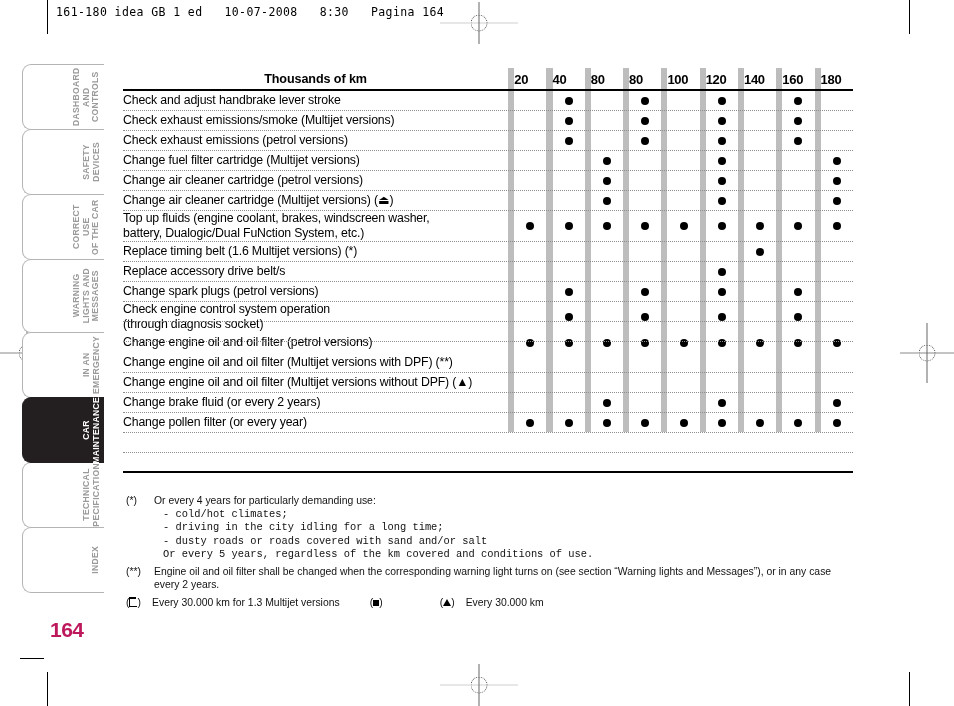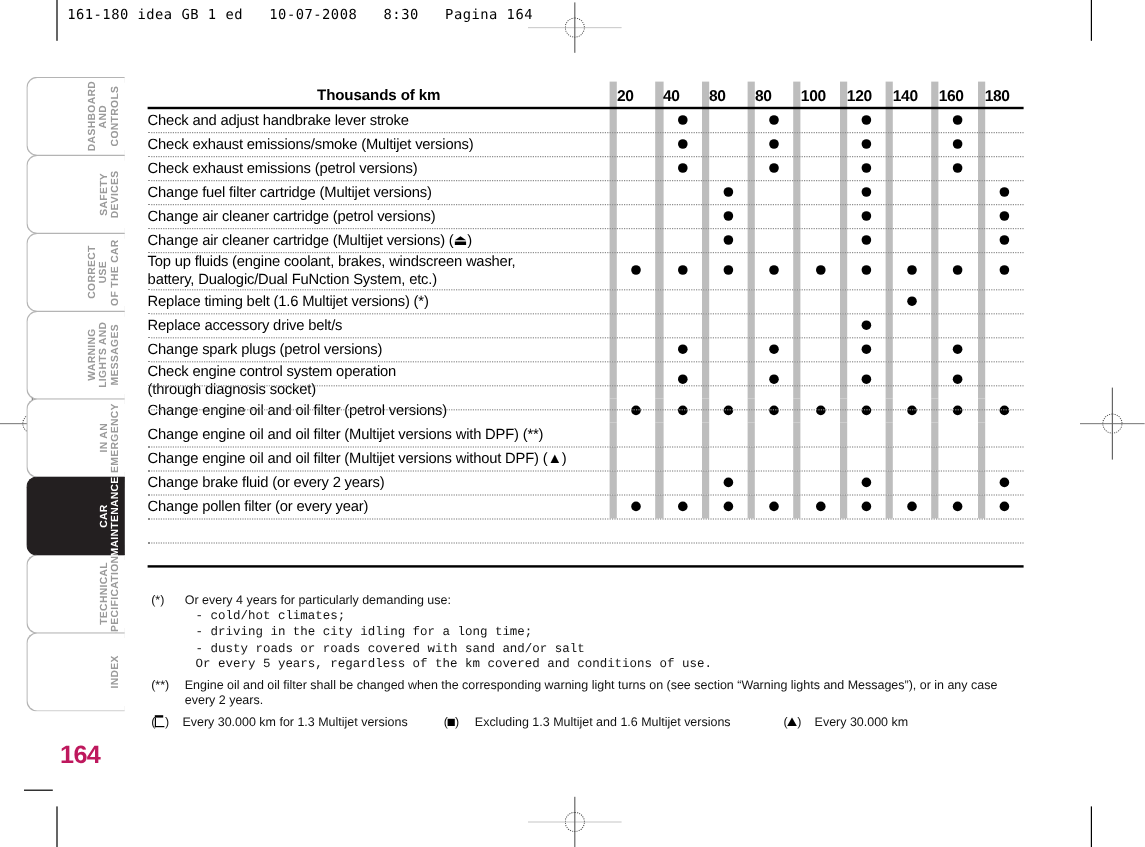--- a/index.html
+++ b/index.html
@@ -740,21 +740,20 @@
     <div class="note-body">Engine oil and oil filter shall be changed when the corresponding warning light turns on (see section “Warning lights and Messages”), or in any case every 2 years.</div>
   </div>
   <div id="note-row-inline">
       <div class="seg">
         <div class="m">(<span class="sym-flag"></span>)</div>
         <div>Every 30.000 km for 1.3 Multijet versions</div>
       </div>
       <div class="sp1"></div>
       <div class="seg">
         <div class="m">(<span class="sym-sq"></span>)</div>
-        <div>Excluding 1.3 Multijet and 1.6 Multijet versions</div>
       </div>
       <div class="sp2"></div>
       <div class="seg">
         <div class="m">(<span class="sym-tri"></span>)</div>
         <div>Every 30.000 km</div>
       </div>
     </div>
 </div>
 
 </body></html>

